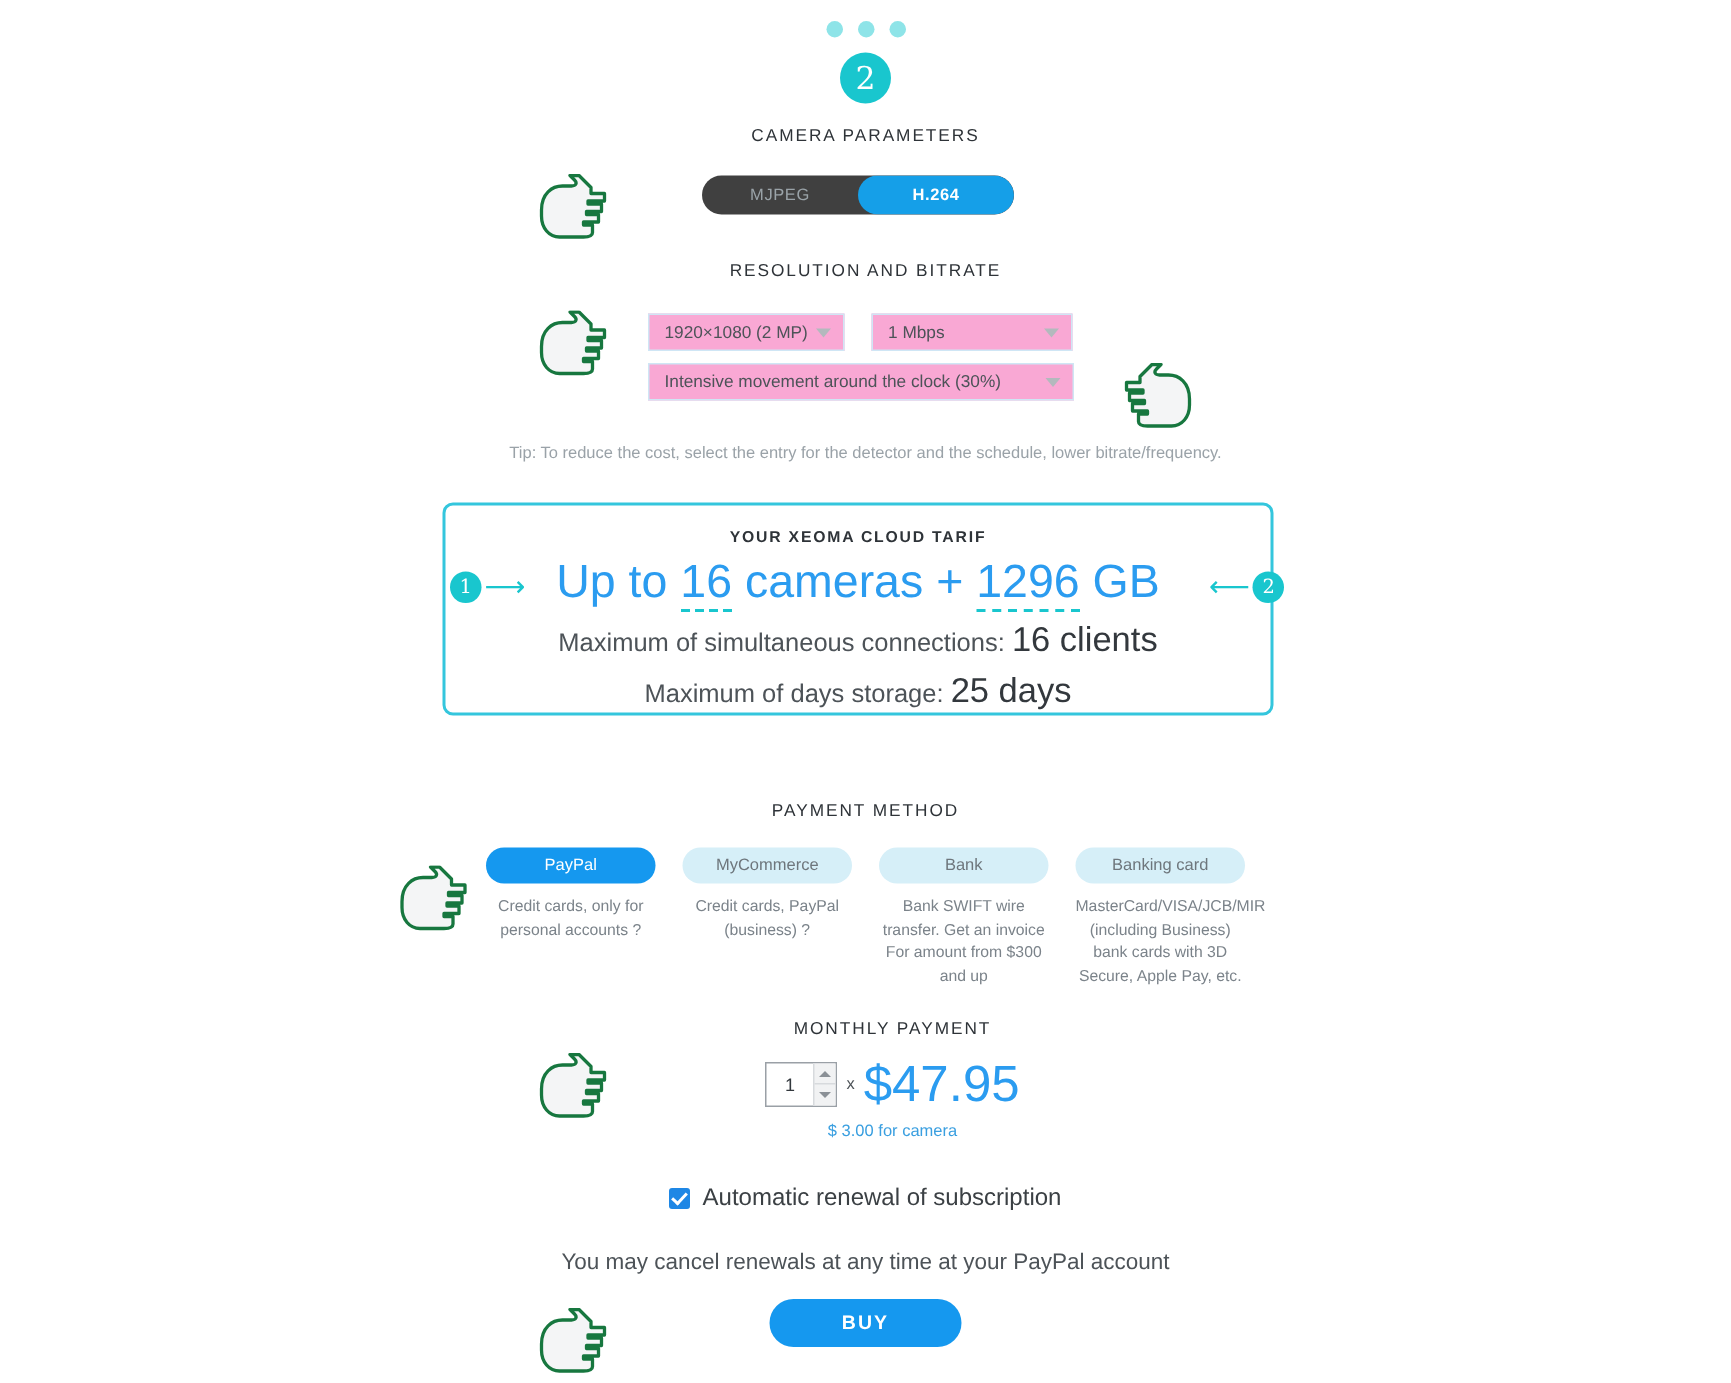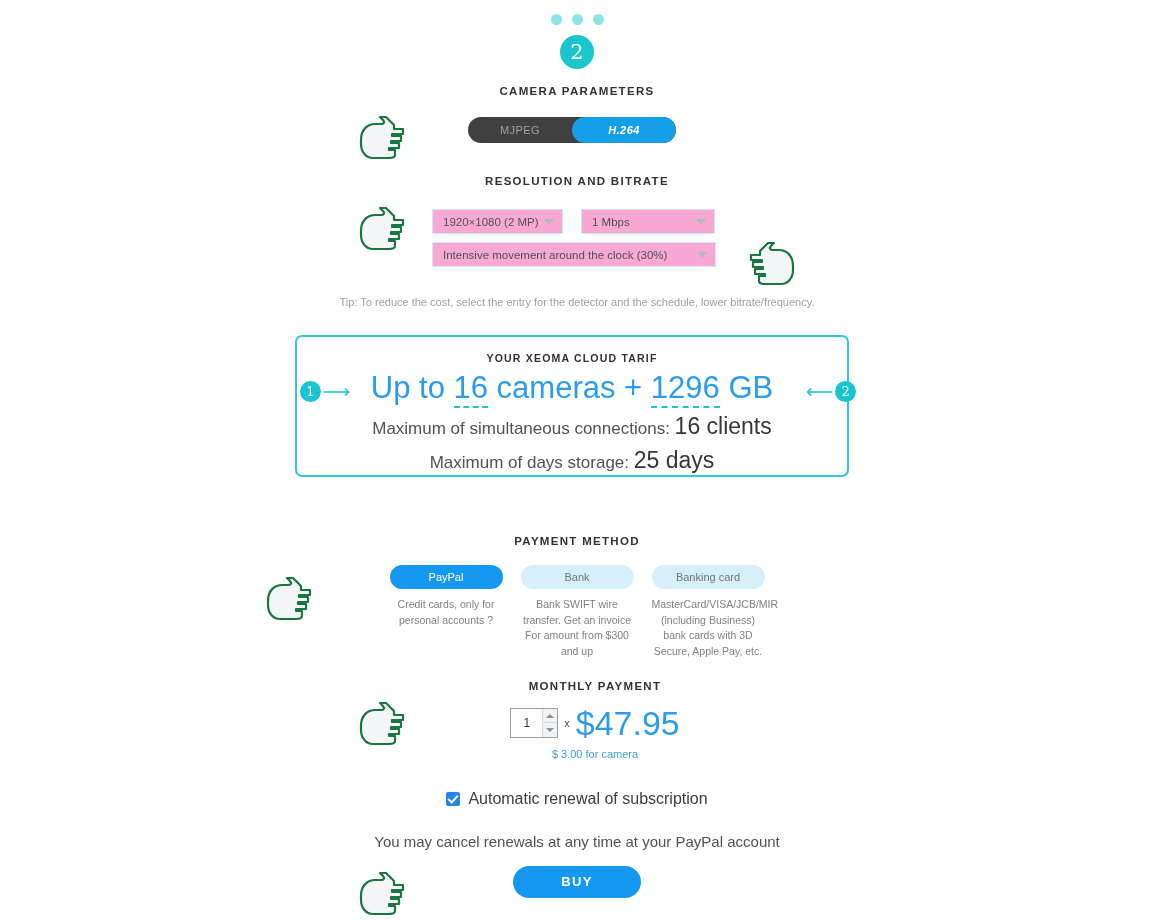--- a/index.html
+++ b/index.html
@@ -53,21 +53,21 @@
     align-items: center;
     justify-content: center;
     line-height: 1;
     font-family: "DejaVu Serif", serif;
   }
 
   
   .section-title {
     text-align: center;
     font-size: 11.5px;
-    font-weight: bold;
+    font-weight: normal;
     letter-spacing: 1.3px;
     color: #2e3338;
     text-transform: uppercase;
   }
 
   
   .hand {
     position: absolute;
     width: 52px;
     height: 44px;
@@ -98,21 +98,20 @@
     justify-content: center;
     font-size: 11px;
     color: #9aa3a8;
     letter-spacing: .4px;
   }
   .codec-opt.active {
     background: #159fe8;
     color: #ffffff;
     font-weight: bold;
     border-radius: 13px;
-    font-style: italic;
   }
 
   
   .selects-area { position: relative; margin-top: 22px; height: 80px; }
   .sel {
     position: absolute;
     box-sizing: border-box;
     border: 1px solid #cfe6f5;
     background: #f9a8d4;
     height: 25px;
@@ -435,20 +434,24 @@
         <path d="M6 24 C6 13, 13 8, 20 8 L26 8 C29 8, 30 6, 28 4 L25 1 L31 1 L39 9 L39 13 L48 13 L48 18 L37 18 L37 20 L46 20 L46 25 L36 25 L36 27 L44 27 L44 32 L34 32 L34 34 L40 34 L40 39 C40 41, 38 42, 34 42 L18 42 C11 42, 6 36, 6 28 Z" fill="#f4f5f6" stroke="#17773f" stroke-width="2.2" stroke-linejoin="round"></path>
       </svg>
     </div>
 
     <div class="pay-grid">
       <div class="pay-col">
         <div class="pay-pill active">PayPal</div>
         <div class="pay-desc">Credit cards, only for personal accounts  ?</div>
       </div>
       <div class="pay-col">
+        <div class="pay-pill">MyCommerce</div>
+        <div class="pay-desc">Credit cards, PayPal (business)  ?</div>
+      </div>
+      <div class="pay-col">
         <div class="pay-pill">Bank</div>
         <div class="pay-desc">Bank SWIFT wire transfer. Get an invoice For amount from $300 and up</div>
       </div>
       <div class="pay-col">
         <div class="pay-pill">Banking card</div>
         <div class="pay-desc">MasterCard/VISA/JCB/MIR (including Business) bank cards with 3D Secure, Apple Pay, etc.</div>
       </div>
     </div>
   </div>
 

